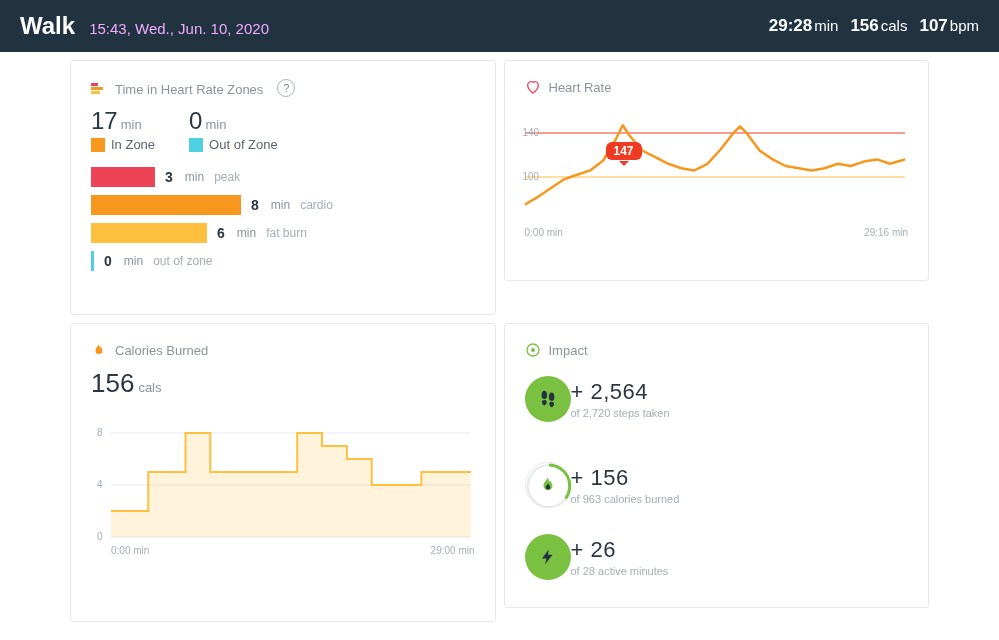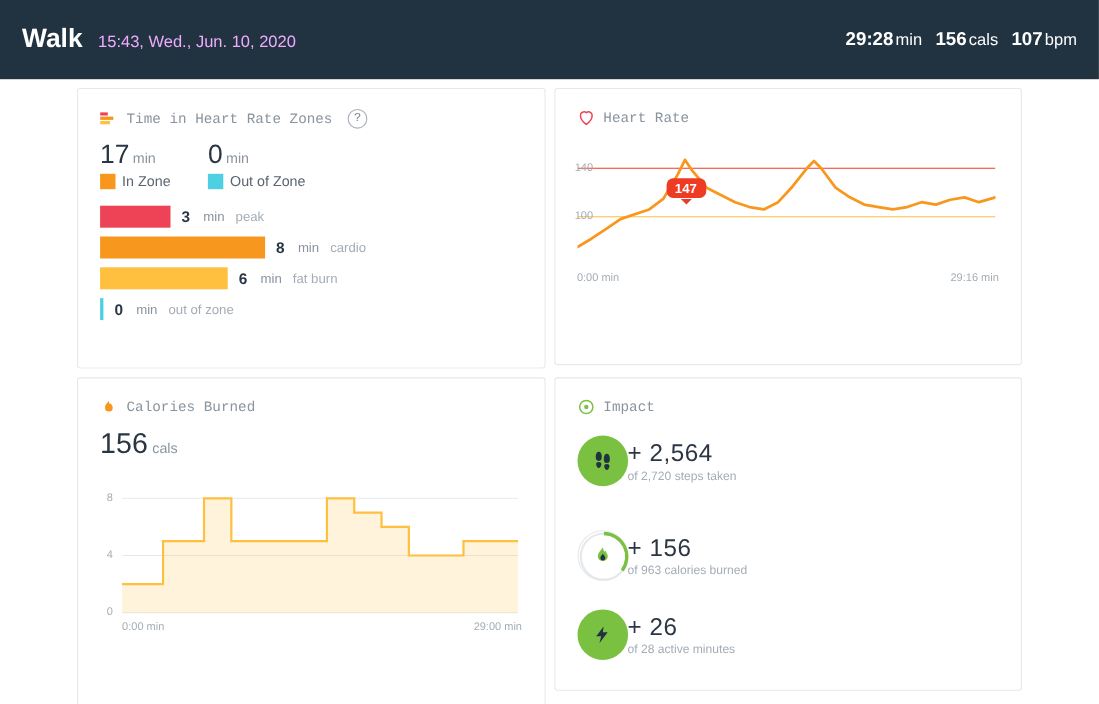--- a/index.html
+++ b/index.html
@@ -7,21 +7,21 @@
     font-family: -apple-system, BlinkMacSystemFont, "Segoe UI", Helvetica, Arial, sans-serif;
     background: #fff;
     width: 999px;
     height: 640px;
     overflow: hidden;
     color: #2b3644;
   }
   .header {
     background: #213341;
     color: #fff;
-    height: 72px;
+    height: 52px;
     display: flex;
     align-items: center;
     padding: 0 20px 0 20px;
     justify-content: space-between;
   }
   .header-left { display: flex; align-items: baseline; gap: 14px; }
   .header-title { font-size: 24px; font-weight: 600; }
   .header-date { font-size: 15px; color: #f0abfc; font-weight: 300; }
   .header-right { display: flex; align-items: baseline; gap: 12px; font-size: 17px; }
   .header-right .stat-num { font-weight: 700; }
@@ -33,21 +33,21 @@
     padding: 8px 70px 8px 70px;
   }
   .card {
     background: #fff;
     border: 1px solid #e6e9ec;
     border-radius: 3px;
     padding: 18px 20px 14px 20px;
     position: relative;
     min-height: 0;
   }
-  .card-title { display: flex; align-items: center; gap: 8px; font-size: 13px; color: #8a949e; margin-bottom: 10px; font-family: Liberation Mono, monospace; }
+  .card-title { display: flex; align-items: flex-end; gap: 8px; font-size: 13px; color: #8a949e; margin-bottom: 10px; }
   .icon { display: inline-flex; width: 16px; height: 16px; align-items: center; justify-content: center; }
   .help-icon {
     width: 18px; height: 18px; border: 1px solid #a9b2bb; border-radius: 50%;
     display: inline-flex; align-items: center; justify-content: center;
     font-size: 11px; color: #7a848e; margin-left: 6px;
   }
   .zone-summary { display: flex; gap: 34px; margin-bottom: 14px; }
   .zone-summary .big { font-size: 24px; font-weight: 400; color:#2b3644; }
   .zone-summary .unit { font-size: 13px; color: #8a949e; margin-left: 3px; }
   .zone-summary .label { font-size: 13px; color: #5b6570; display:flex; align-items:center; gap:6px; margin-top:2px;}
@@ -157,21 +157,21 @@
       </div>
       <div class="zone-bar-row">
         <div class="bar" style="background:#4dd0e1;width:3px"></div>
         <span class="blabel">0</span>
         <span class="bunit">min</span>
         <span class="bname">out of zone</span>
       </div>
     </div>
   </div>
 
-  <div class="card" style="height:252px;">
+  <div class="card" style="height:221px;">
     <div class="card-title">
       <span class="icon">
         <svg width="16" height="16" viewBox="0 0 24 24">
             <path fill="none" stroke="#ee4256" stroke-width="2" d="M12 21s-8-5.5-8-12a5 5 0 0 1 8-4 5 5 0 0 1 8 4c0 6.5-8 12-8 12z"></path>
           </svg>
       </span>
       <span>Heart Rate</span>
     </div>
 
     <div class="chart-wrap" style="height:130px;margin-top:16px">

